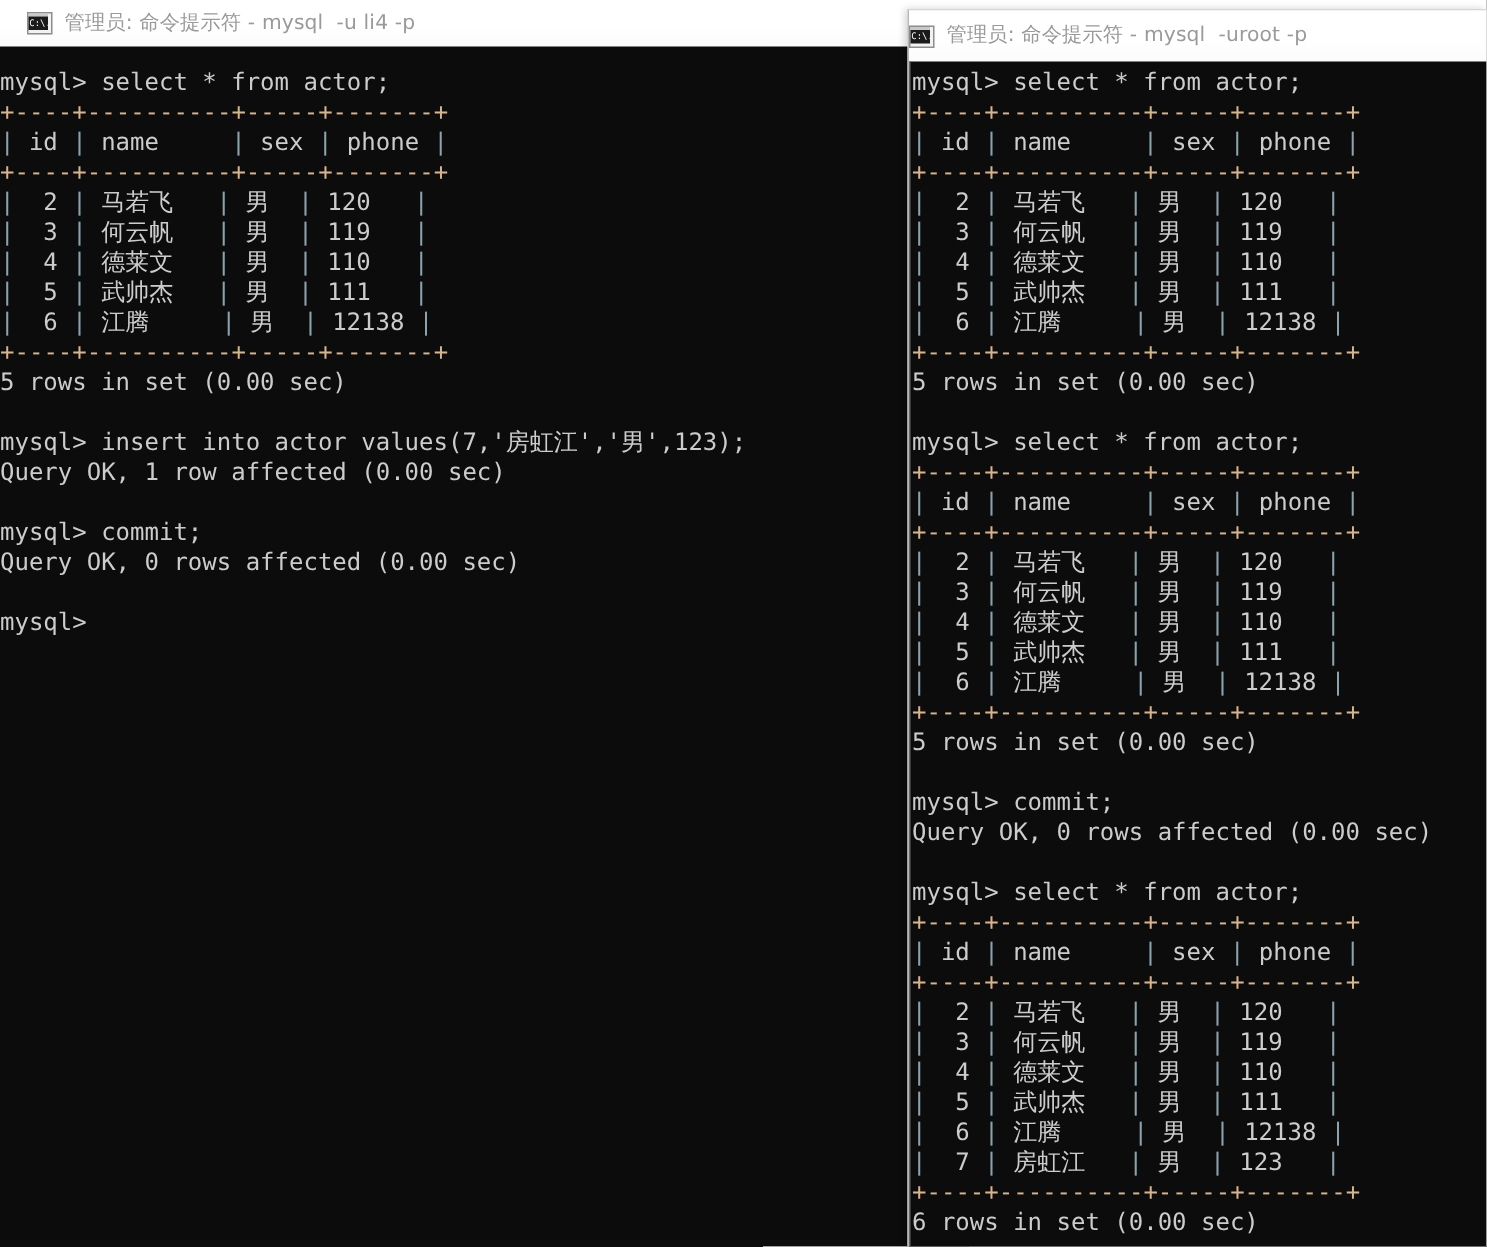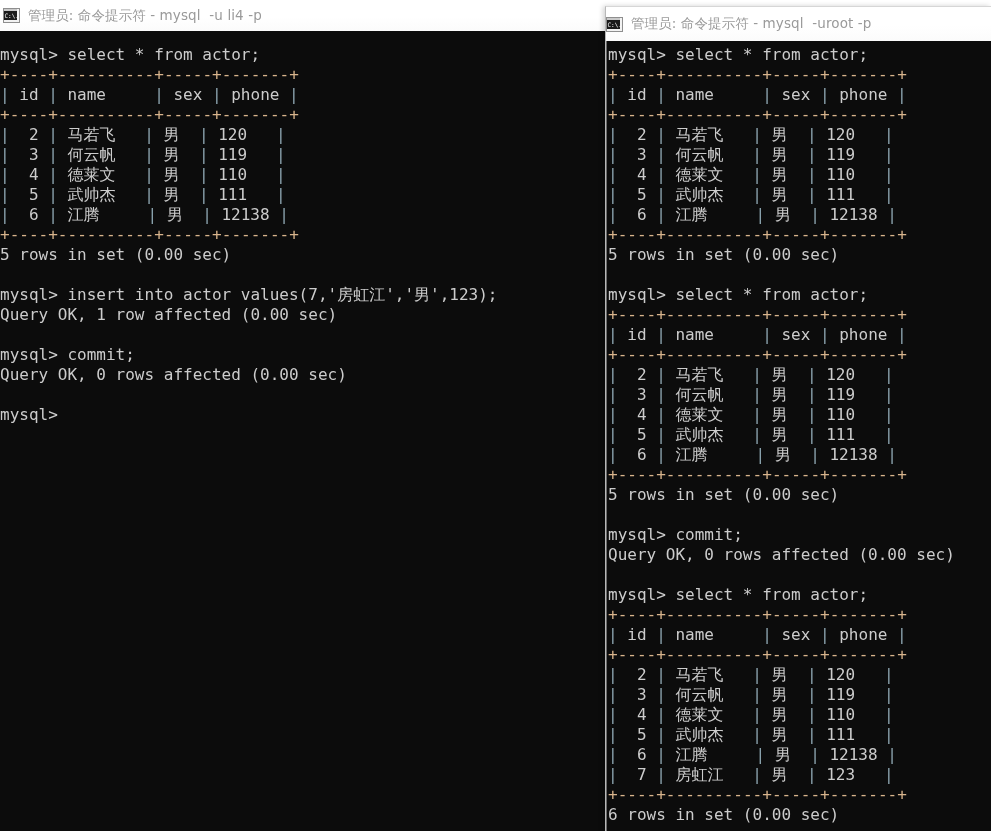--- a/index.html
+++ b/index.html
@@ -20,21 +20,21 @@
   .console-window {
     position: absolute;
     background: #ffffff;
     box-sizing: border-box;
   }
   .titlebar {
     height: 31px;
     background: linear-gradient(to bottom, #ffffff 0%, #ffffff 55%, #fbfbfb 100%);
     display: flex;
     align-items: center;
-    padding-left: 3px;
+    padding-left: 18px;
     box-sizing: border-box;
     user-select: none;
   }
   .titlebar-icon {
     width: 17px;
     height: 15px;
     flex: 0 0 auto;
     margin-right: 8px;
     position: relative;
   }

